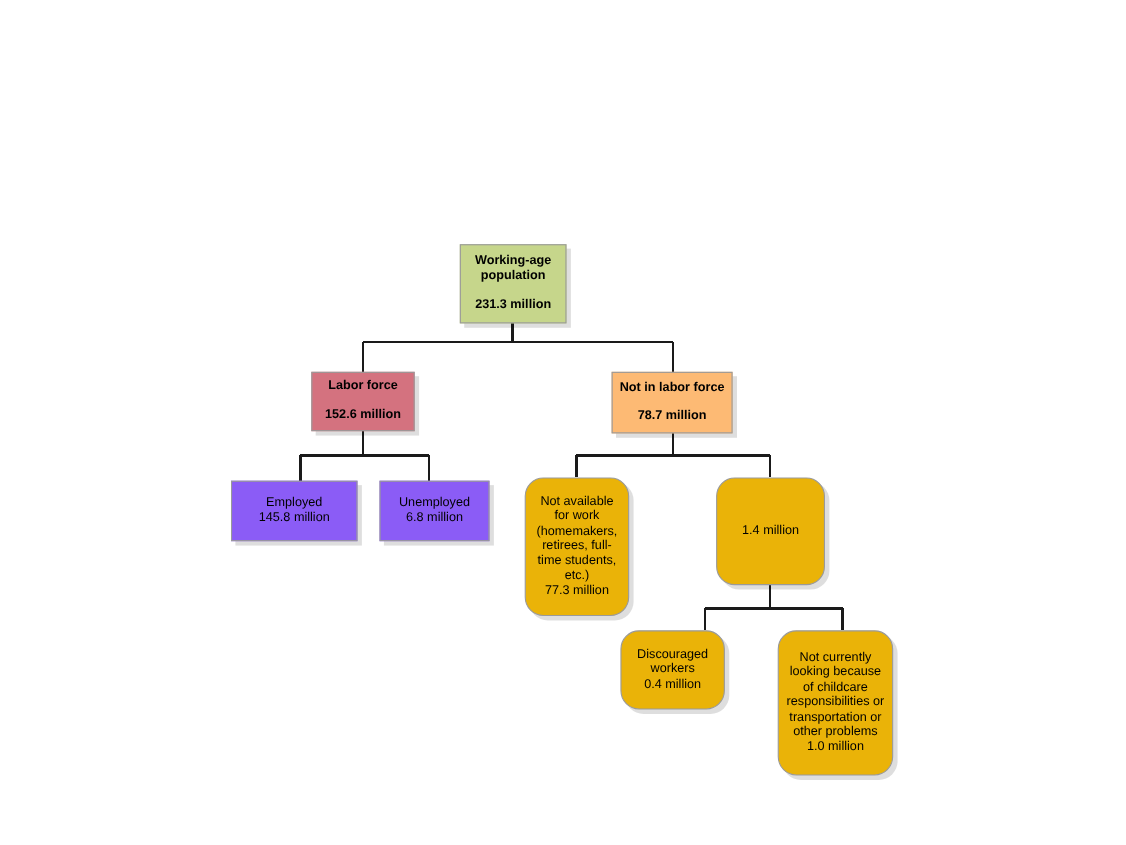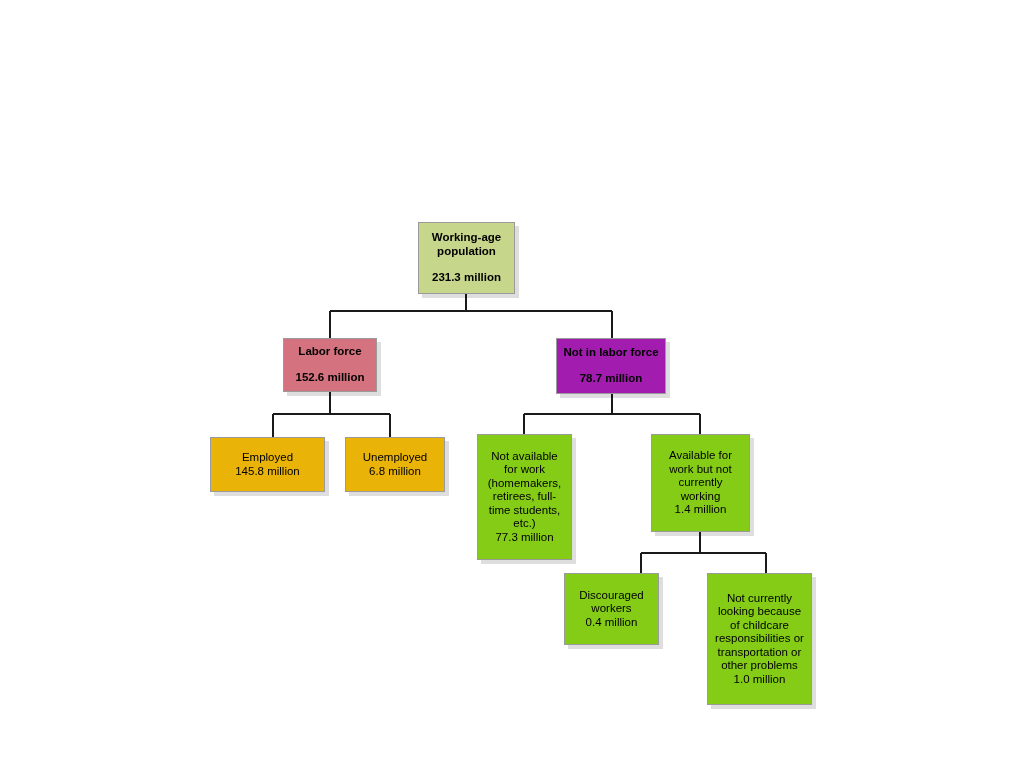--- a/index.html
+++ b/index.html
@@ -50,30 +50,30 @@
   }
   .lvl-root .value { margin-top: 13px; }
 
   
   .lvl-branch {
     font-size: 11.5px;
     font-weight: bold;
   }
   .lvl-branch .value { margin-top: 12px; }
   .c-rose   { background: #d4727f; }
-  .c-orange { background: #a21caf; }
+  .c-orange { background: #fdba74; }
 
   
   .leaf {
     font-size: 11.5px;
     font-weight: normal;
   }
   .leaf .value { }
-  .c-pink  { background: #eab308; }
-  .c-peach { background: #84cc16; }
+  .c-pink  { background: #8b5cf6; }
+  .c-peach { background: #eab308; border-radius: 17px; }
 </style>
 </head>
 <body>
 
 <div id="canvas">
 
   <svg class="connectors" viewBox="0 0 1024 768" xmlns="http://www.w3.org/2000/svg">
     <g stroke="#1a1a1a" stroke-width="2.2" fill="none" shape-rendering="crispEdges">
 
       <path d="M466,284 L466,311"></path>
@@ -131,24 +131,20 @@
     <div class="title">Not available
 for work
 (homemakers,
 retirees, full-
 time students,
 etc.)</div>
     <div class="value">77.3 million</div>
   </div>
 
   <div class="node leaf c-peach" style="left:651px; top:434px; width:99px; height:98px;">
-    <div class="title">Available for
-work but not
-currently
-working</div>
     <div class="value">1.4 million</div>
   </div>
 
   <div class="node leaf c-peach" style="left:564px; top:573px; width:95px; height:72px;">
     <div class="title">Discouraged
 workers</div>
     <div class="value">0.4 million</div>
   </div>
 
   <div class="node leaf c-peach" style="left:707px; top:573px; width:105px; height:132px;">

